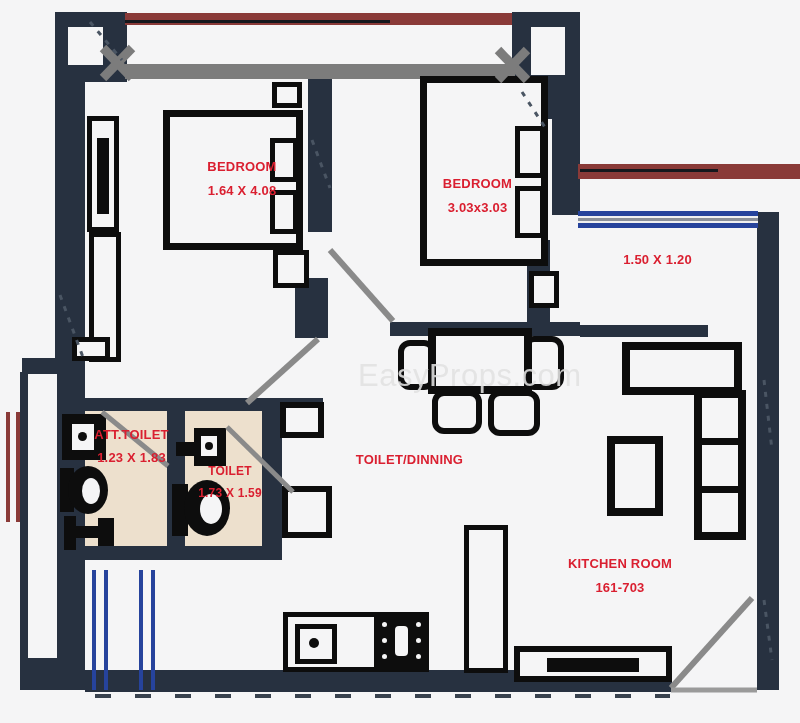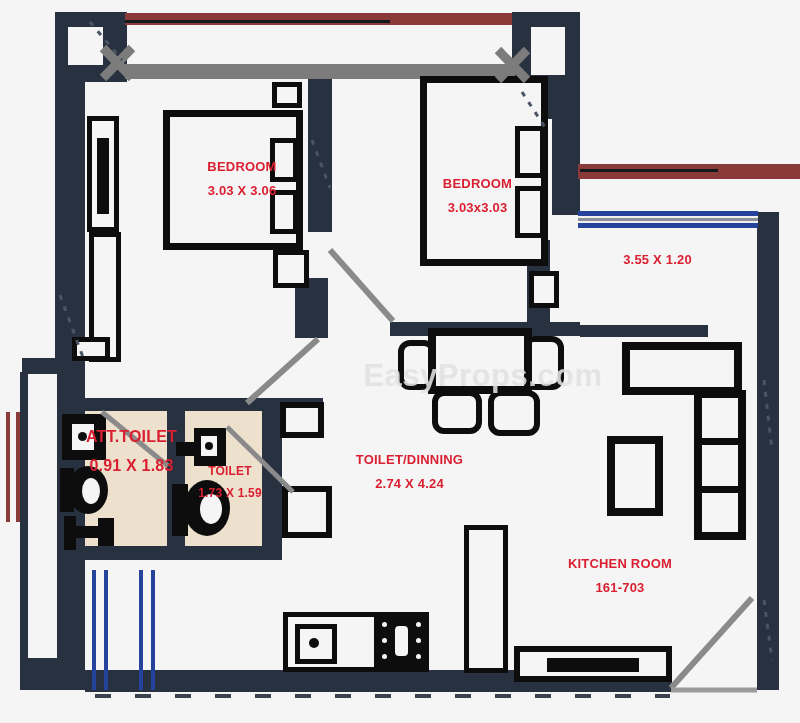--- a/index.html
+++ b/index.html
@@ -6,26 +6,26 @@
   .plan{position:relative;width:800px;height:723px;background:#f5f5f6;overflow:hidden;
         font-family:"Liberation Sans",sans-serif;}
   .wall{position:absolute;background:#273140;z-index:10;}
   .floor{position:absolute;background:#ede0cd;z-index:5;}
   .band{position:absolute;z-index:12;}
   .furn{position:absolute;border:6px solid #0d0d0d;background:#f5f5f6;box-sizing:border-box;z-index:20;}
   .blk{position:absolute;background:#0d0d0d;z-index:21;}
   .whitebit{position:absolute;background:#f5f5f6;z-index:21;}
   .label{position:absolute;color:#da1f30;font-weight:bold;text-align:center;
          font-size:13px;line-height:1.85;z-index:40;letter-spacing:.2px;}
-  .label.small{font-size:16px;line-height:1.8;}
+  .label.small{font-size:13px;line-height:1.8;}
   .label.mid{font-size:12px;line-height:1.8;}
   .swing-svg{position:absolute;left:0;top:0;z-index:30;pointer-events:none;}
   .watermark{position:absolute;left:358px;top:358px;width:250px;z-index:50;
-             font-size:31px;color:#e2e2e2;opacity:.88;font-weight:bold;
-             letter-spacing:.5px;text-align:center;}
+             font-size:31px;color:#e2e2e2;opacity:.88;font-weight:normal;
+             letter-spacing:.5px;text-align:left;}
   .hatch{position:absolute;left:95px;top:694px;width:575px;height:4px;z-index:11;
          background:repeating-linear-gradient(90deg,#39424e 0 16px,transparent 16px 40px);}
 </style>
 </head>
 <body>
 
 <div class="plan">
 
   <div class="floor" style="left:85px;top:405px;width:82px;height:150px;"></div>
   <div class="floor" style="left:185px;top:411px;width:77px;height:140px;"></div>
@@ -149,40 +149,39 @@
       <line x1="60" y1="295" x2="84" y2="360"></line>
       <line x1="312" y1="140" x2="330" y2="188"></line>
       <line x1="522" y1="92" x2="548" y2="132"></line>
       <line x1="764" y1="380" x2="772" y2="450"></line>
       <line x1="764" y1="600" x2="772" y2="660"></line>
     </g>
   </svg>
 
   <div class="label" style="left:160px;top:155px;width:164px;">
     <div>BEDROOM</div>
-    <div>3.03 X 3.06</div>
+    <div>1.64 X 4.08</div>
   </div>
   <div class="label" style="left:400px;top:172px;width:155px;">
     <div>BEDROOM</div>
     <div>3.03x3.03</div>
   </div>
   <div class="label" style="left:580px;top:248px;width:155px;">
-    <div>3.55 X 1.20</div>
+    <div>1.50 X 1.20</div>
   </div>
   <div class="label small" style="left:84px;top:423px;width:95px;">
     <div>ATT.TOILET</div>
-    <div>0.91 X 1.83</div>
+    <div>1.23 X 1.83</div>
   </div>
   <div class="label mid" style="left:180px;top:461px;width:100px;">
     <div>TOILET</div>
     <div>1.73 X 1.59</div>
   </div>
   <div class="label" style="left:312px;top:448px;width:195px;">
     <div>TOILET/DINNING</div>
-    <div>2.74 X 4.24</div>
   </div>
   <div class="label" style="left:153px;top:572px;width:118px;">
   </div>
   <div class="label" style="left:535px;top:552px;width:170px;">
     <div>KITCHEN ROOM</div>
     <div>161-703</div>
   </div>
 
   <div class="watermark">EasyProps.com</div>
 

